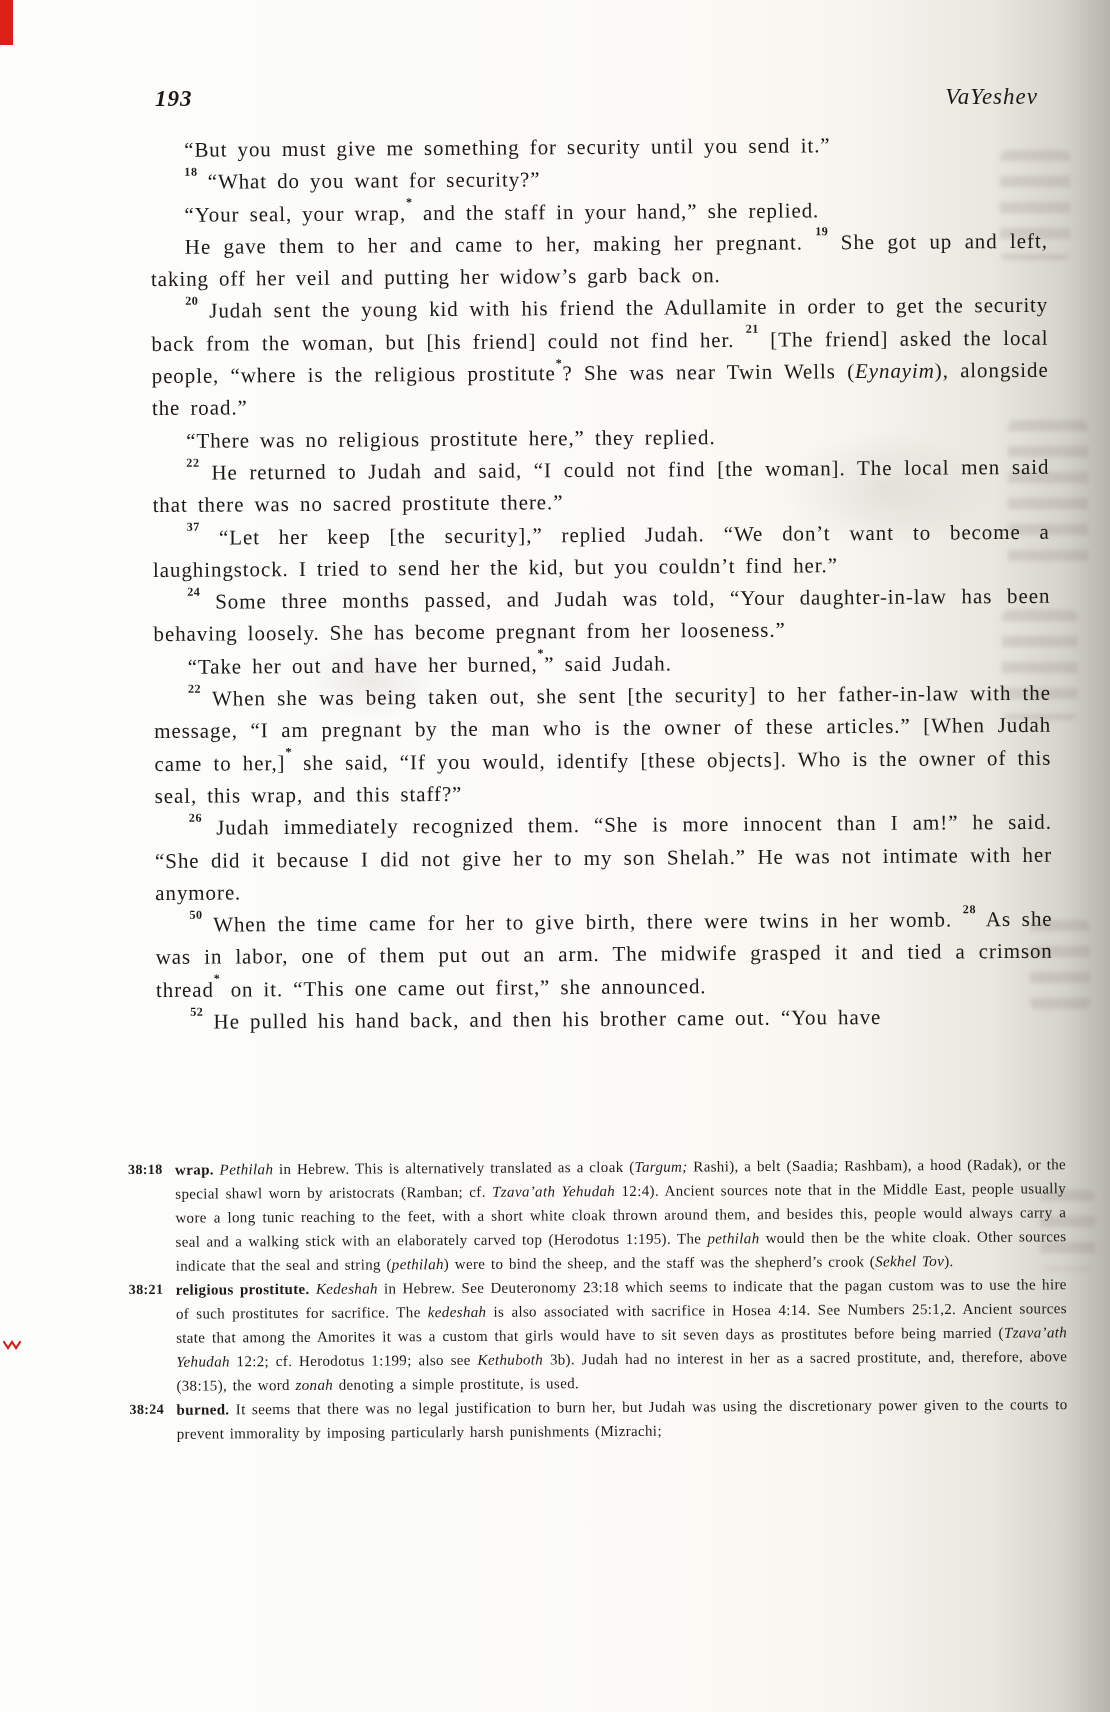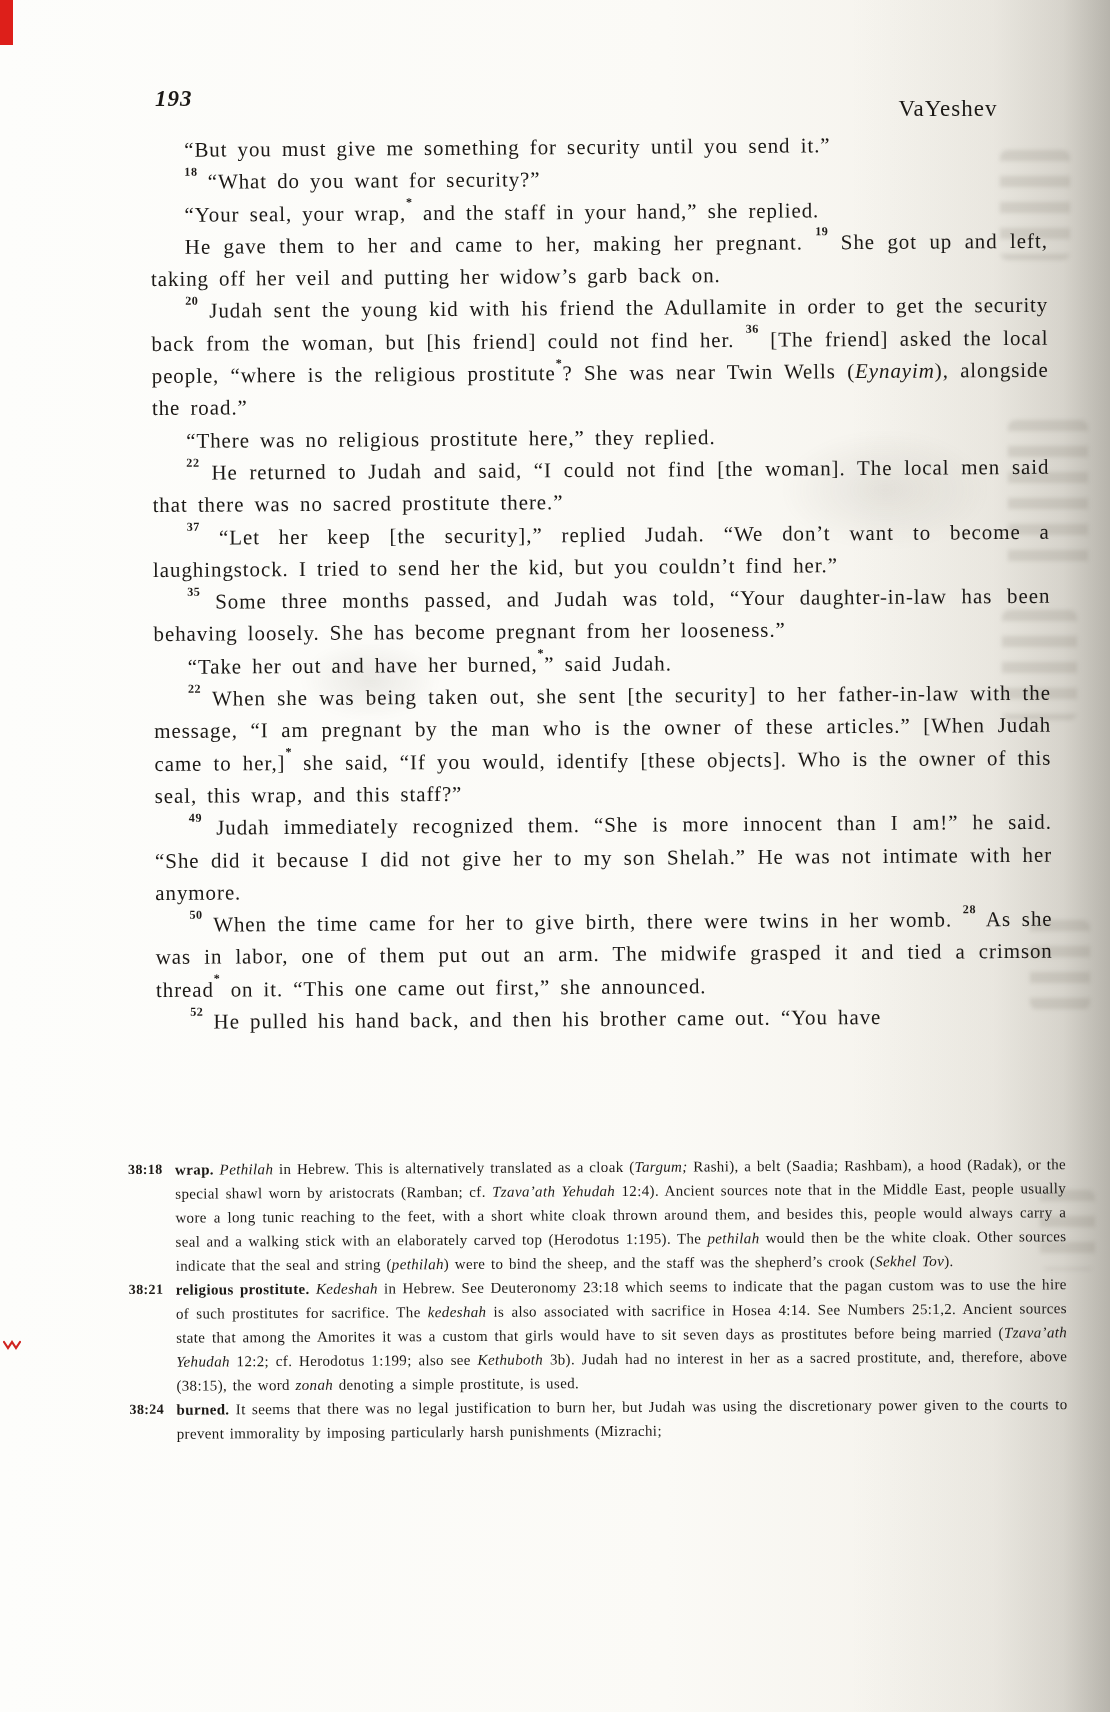--- a/index.html
+++ b/index.html
@@ -17,22 +17,22 @@
   .edge-shade {
     position:absolute; top:0; right:0; width:260px; height:1712px;
     background:linear-gradient(90deg, rgba(0,0,0,0) 0%, rgba(100,95,84,0.07) 55%, rgba(92,88,78,0.18) 82%, rgba(72,69,61,0.34) 100%);
     pointer-events:none;
   }
   .pgnum {
     position:absolute; left:155px; top:86px;
     font-size:23px; font-style:italic; font-weight:bold; letter-spacing:1px;
   }
   .parsha {
-    position:absolute; left:858px; top:96px; width:180px; text-align:center;
-    font-size:23px; letter-spacing:1px;
+    position:absolute; left:858px; top:84px; width:180px; text-align:right;
+    font-size:23px; font-style:italic; letter-spacing:1px;
   }
   .body-text {
     position:absolute; left:150px; top:134px; width:897px;
     font-size:21px; line-height:32.3px;
     text-align:justify; letter-spacing:0.9px; word-spacing:4px;
     transform:rotate(-0.4deg); transform-origin:left top;
   }
   .body-text p { margin:0; text-indent:34px; }
   sup {
     font-size:0.58em; font-weight:700; line-height:0;
@@ -81,28 +81,28 @@
   </div>
 
   <div class="pgnum">193</div>
   <div class="parsha">VaYeshev</div>
 
   <div class="body-text">
       <p><span>“But you must give me something for security until you send it.”</span></p>
       <p><sup>18</sup><span> “What do you want for security?”</span></p>
       <p><span>“Your seal, your wrap,</span><sup>*</sup><span> and the staff in your hand,” she replied.</span></p>
       <p><span>He gave them to her and came to her, making her pregnant. </span><sup>19</sup><span> She got up and left, taking off her veil and putting her widow’s garb back on.</span></p>
-      <p><sup>20</sup><span> Judah sent the young kid with his friend the Adullamite in order to get the security back from the woman, but [his friend] could not find her. </span><sup>36</sup><span> [The friend] asked the local people, “where is the religious prostitute</span><sup>*</sup><span>? She was near Twin Wells (</span><i>Eynayim</i><span>), alongside the road.”</span></p>
+      <p><sup>20</sup><span> Judah sent the young kid with his friend the Adullamite in order to get the security back from the woman, but [his friend] could not find her. </span><sup>21</sup><span> [The friend] asked the local people, “where is the religious prostitute</span><sup>*</sup><span>? She was near Twin Wells (</span><i>Eynayim</i><span>), alongside the road.”</span></p>
       <p><span>“There was no religious prostitute here,” they replied.</span></p>
       <p><sup>22</sup><span> He returned to Judah and said, “I could not find [the woman]. The local men said that there was no sacred prostitute there.”</span></p>
       <p><sup>37</sup><span> “Let her keep [the security],” replied Judah. “We don’t want to become a laughingstock. I tried to send her the kid, but you couldn’t find her.”</span></p>
-      <p><sup>35</sup><span> Some three months passed, and Judah was told, “Your daughter-in-law has been behaving loosely. She has become pregnant from her looseness.”</span></p>
+      <p><sup>24</sup><span> Some three months passed, and Judah was told, “Your daughter-in-law has been behaving loosely. She has become pregnant from her looseness.”</span></p>
       <p><span>“Take her out and have her burned,</span><sup>*</sup><span>” said Judah.</span></p>
       <p><sup>22</sup><span> When she was being taken out, she sent [the security] to her father-in-law with the message, “I am pregnant by the man who is the owner of these articles.” [When Judah came to her,]</span><sup>*</sup><span> she said, “If you would, identify [these objects]. Who is the owner of this seal, this wrap, and this staff?”</span></p>
-      <p><sup>49</sup><span> Judah immediately recognized them. “She is more innocent than I am!” he said. “She did it because I did not give her to my son Shelah.” He was not intimate with her anymore.</span></p>
+      <p><sup>26</sup><span> Judah immediately recognized them. “She is more innocent than I am!” he said. “She did it because I did not give her to my son Shelah.” He was not intimate with her anymore.</span></p>
       <p><sup>50</sup><span> When the time came for her to give birth, there were twins in her womb. </span><sup>28</sup><span> As she was in labor, one of them put out an arm. The midwife grasped it and tied a crimson thread</span><sup>*</sup><span> on it. “This one came out first,” she announced.</span></p>
       <p><sup>52</sup><span> He pulled his hand back, and then his brother came out. “You have</span></p>
     </div>
 
   <div class="footnotes">
       <div class="fn">
         <div class="fn-ref">38:18</div>
         <div class="fn-text"><b>wrap.</b><span> </span><i>Pethilah</i><span> in Hebrew. This is alternatively translated as a cloak (</span><i>Targum;</i><span> Rashi), a belt (Saadia; Rashbam), a hood (Radak), or the special shawl worn by aristocrats (Ramban; cf. </span><i>Tzava’ath Yehudah</i><span> 12:4). Ancient sources note that in the Middle East, people usually wore a long tunic reaching to the feet, with a short white cloak thrown around them, and besides this, people would always carry a seal and a walking stick with an elaborately carved top (Herodotus 1:195). The </span><i>pethilah</i><span> would then be the white cloak. Other sources indicate that the seal and string (</span><i>pethilah</i><span>) were to bind the sheep, and the staff was the shepherd’s crook (</span><i>Sekhel Tov</i><span>).</span></div>
       </div>
       <div class="fn">

